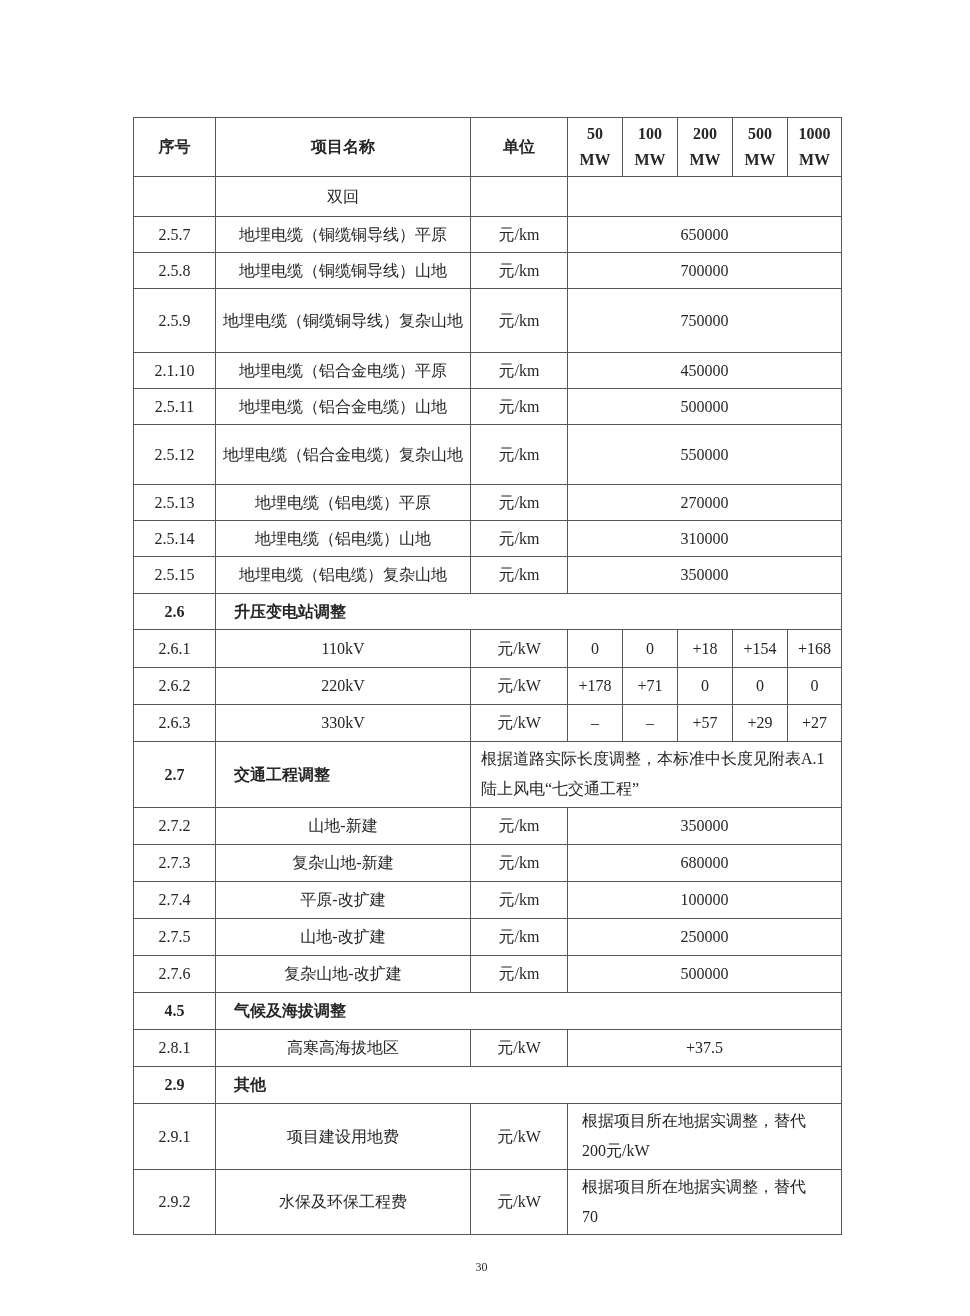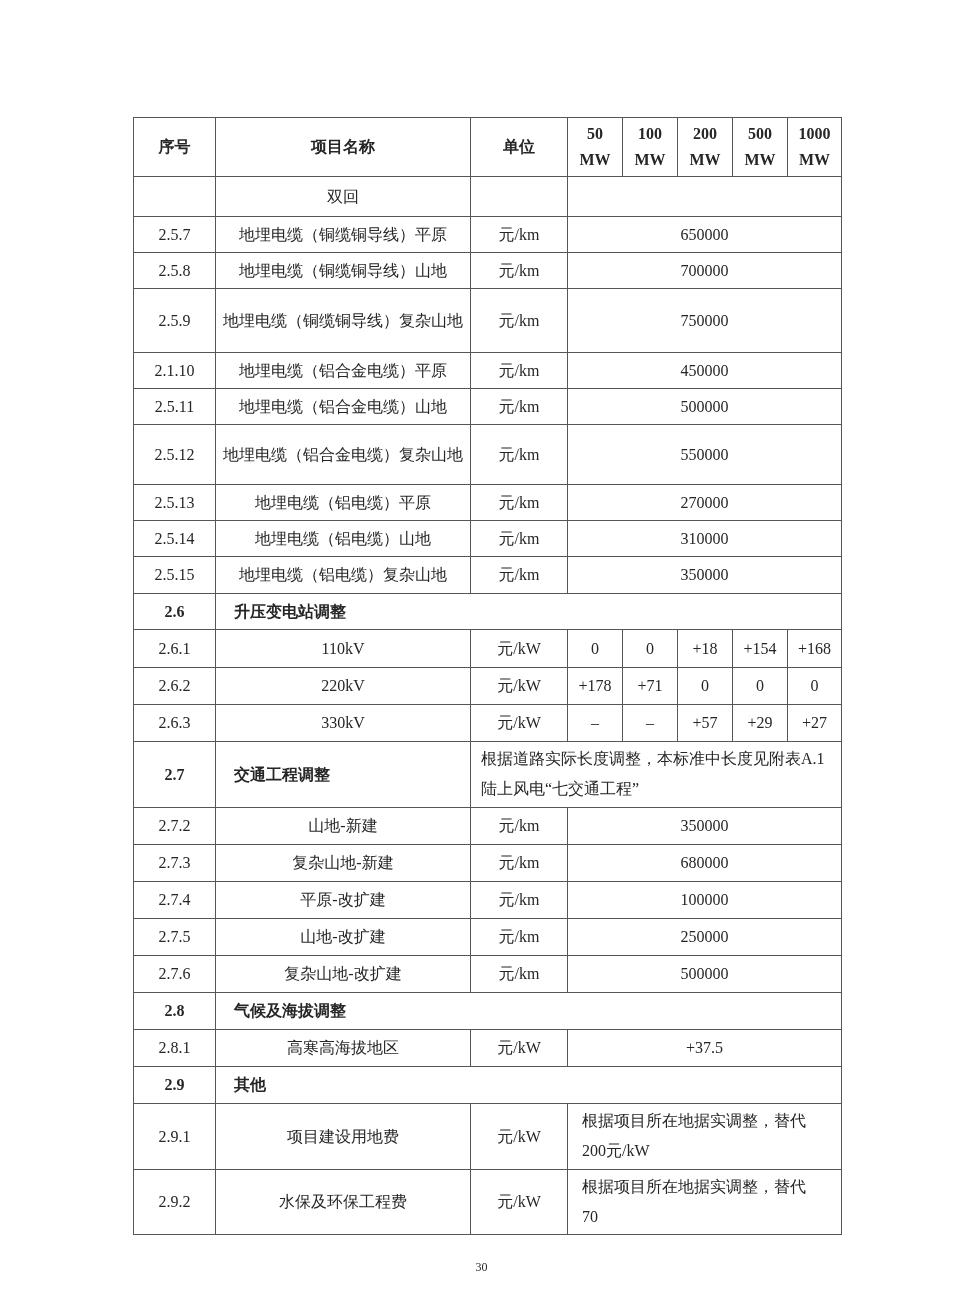--- a/index.html
+++ b/index.html
@@ -203,21 +203,21 @@
           <td>元/km</td>
           <td colspan="5">250000</td>
         </tr>
         <tr style="height: 37px;">
           <td>2.7.6</td>
           <td>复杂山地-改扩建</td>
           <td>元/km</td>
           <td colspan="5">500000</td>
         </tr>
         <tr style="height: 37px;">
-          <td class="bold">2.8</td>
+          <td class="bold">4.5</td>
           <td colspan="7" class="bold left-title">气候及海拔调整</td>
         </tr>
         <tr style="height: 37px;">
           <td>2.8.1</td>
           <td>高寒高海拔地区</td>
           <td>元/kW</td>
           <td colspan="5">+37.5</td>
         </tr>
         <tr style="height: 37px;">
           <td class="bold">2.9</td>

